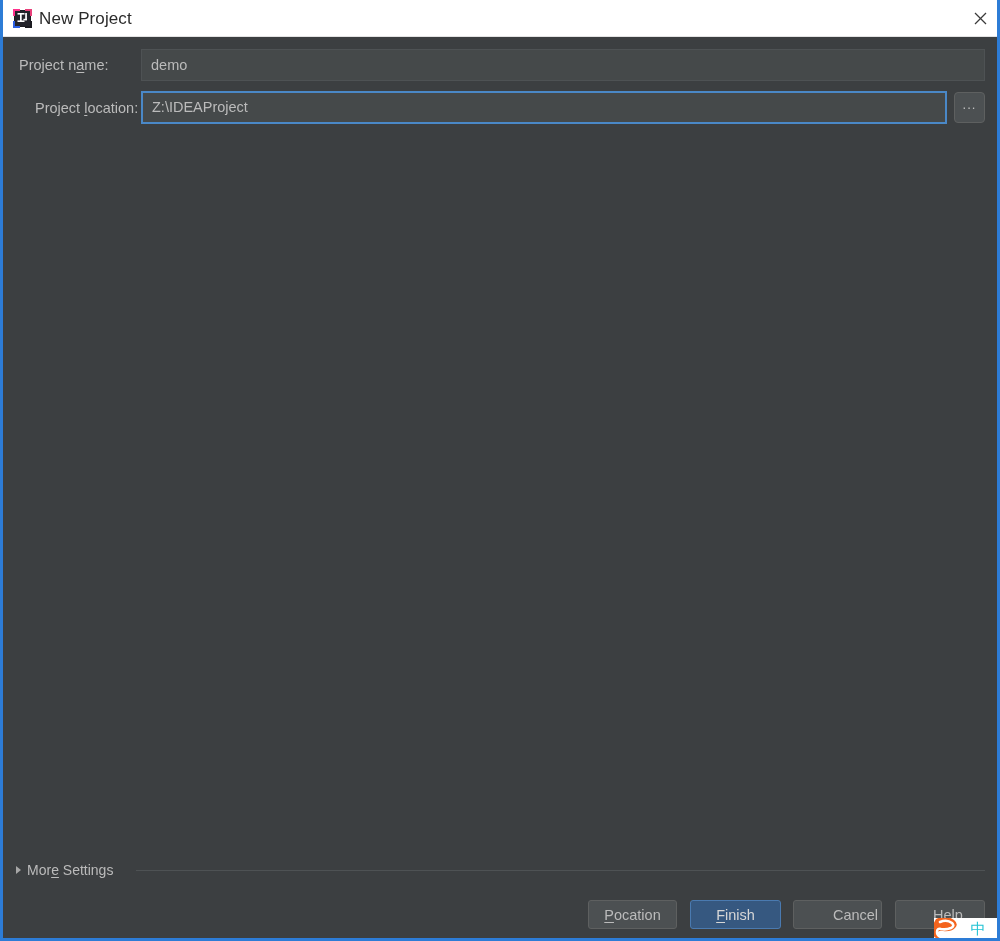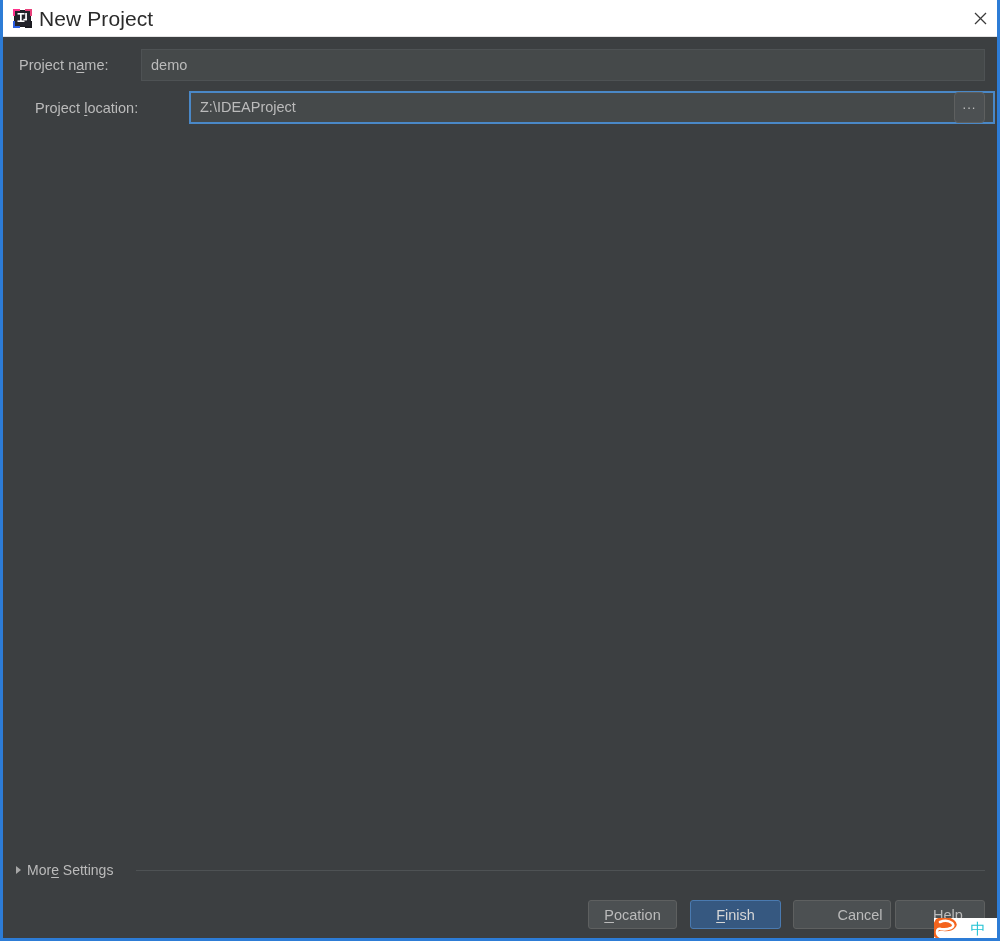--- a/index.html
+++ b/index.html
@@ -39,21 +39,21 @@
     box-sizing: border-box;
   }
   #app-icon {
     position: absolute;
     left: 10px; top: 9px;
     width: 19px; height: 19px;
   }
   #title-text {
     position: absolute;
     left: 36px; top: 9px;
-    font-size: 21px;
+    font-size: 17px;
     color: #2b2b2b;
     line-height: 19px;
     letter-spacing: 0.1px;
     white-space: nowrap;
   }
   #close-button {
     position: absolute;
     right: 0; top: 0;
     width: 46px; height: 36px;
     display: flex;
@@ -100,21 +100,20 @@
   #field-project-name {
     left: 138px; top: 12px;
     width: 844px; height: 32px;
     border: 1px solid #4e5254;
   }
   #field-project-location {
     left: 138px; top: 54px;
     width: 806px; height: 33px;
     border: 2px solid #4a88c7;
     background: #45494a;
-    margin-left: 48px;
   }
 
   #browse-button {
     position: absolute;
     left: 951px; top: 55px;
     width: 31px; height: 31px;
     box-sizing: border-box;
     background: #4c5052;
     border: 1px solid #5e6060;
     border-radius: 4px;
@@ -175,21 +174,21 @@
     white-space: nowrap;
     cursor: default;
   }
   #button-previous { left: 585px; top: 863px; width: 89px; }
   #button-finish {
     left: 687px; top: 863px; width: 91px;
     background: #365880;
     border: 1px solid #4a7ab0;
     color: #d6d6d6;
   }
-  #button-cancel  { left: 790px; top: 863px; width: 98px; padding-left: 36px; }
+  #button-cancel  { left: 790px; top: 863px; width: 89px; padding-left: 36px; }
   #button-help    { left: 892px; top: 863px; width: 90px; padding-left: 16px; }
 
   
   #ime-overlay {
     position: absolute;
     left: 931px; top: 918px;
     width: 69px; height: 23px;
     background: #ffffff;
     overflow: hidden;
   }

